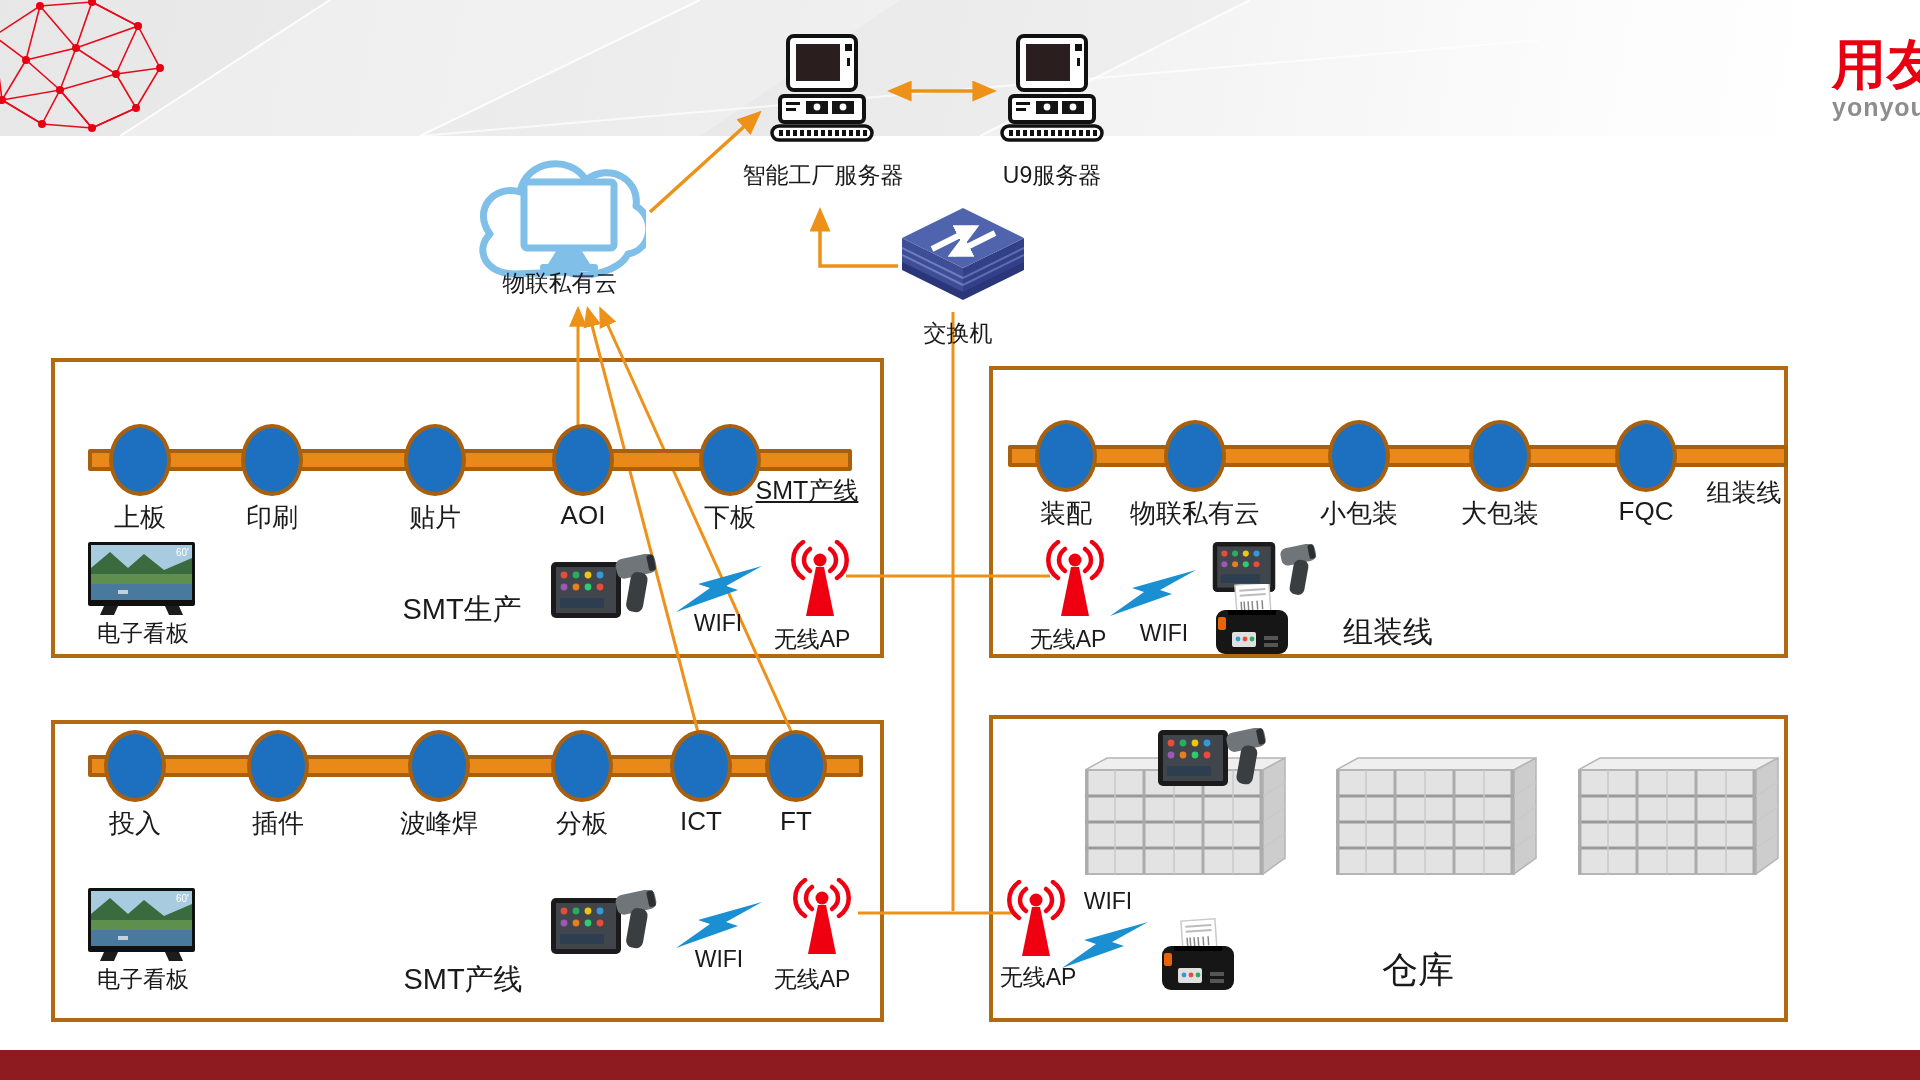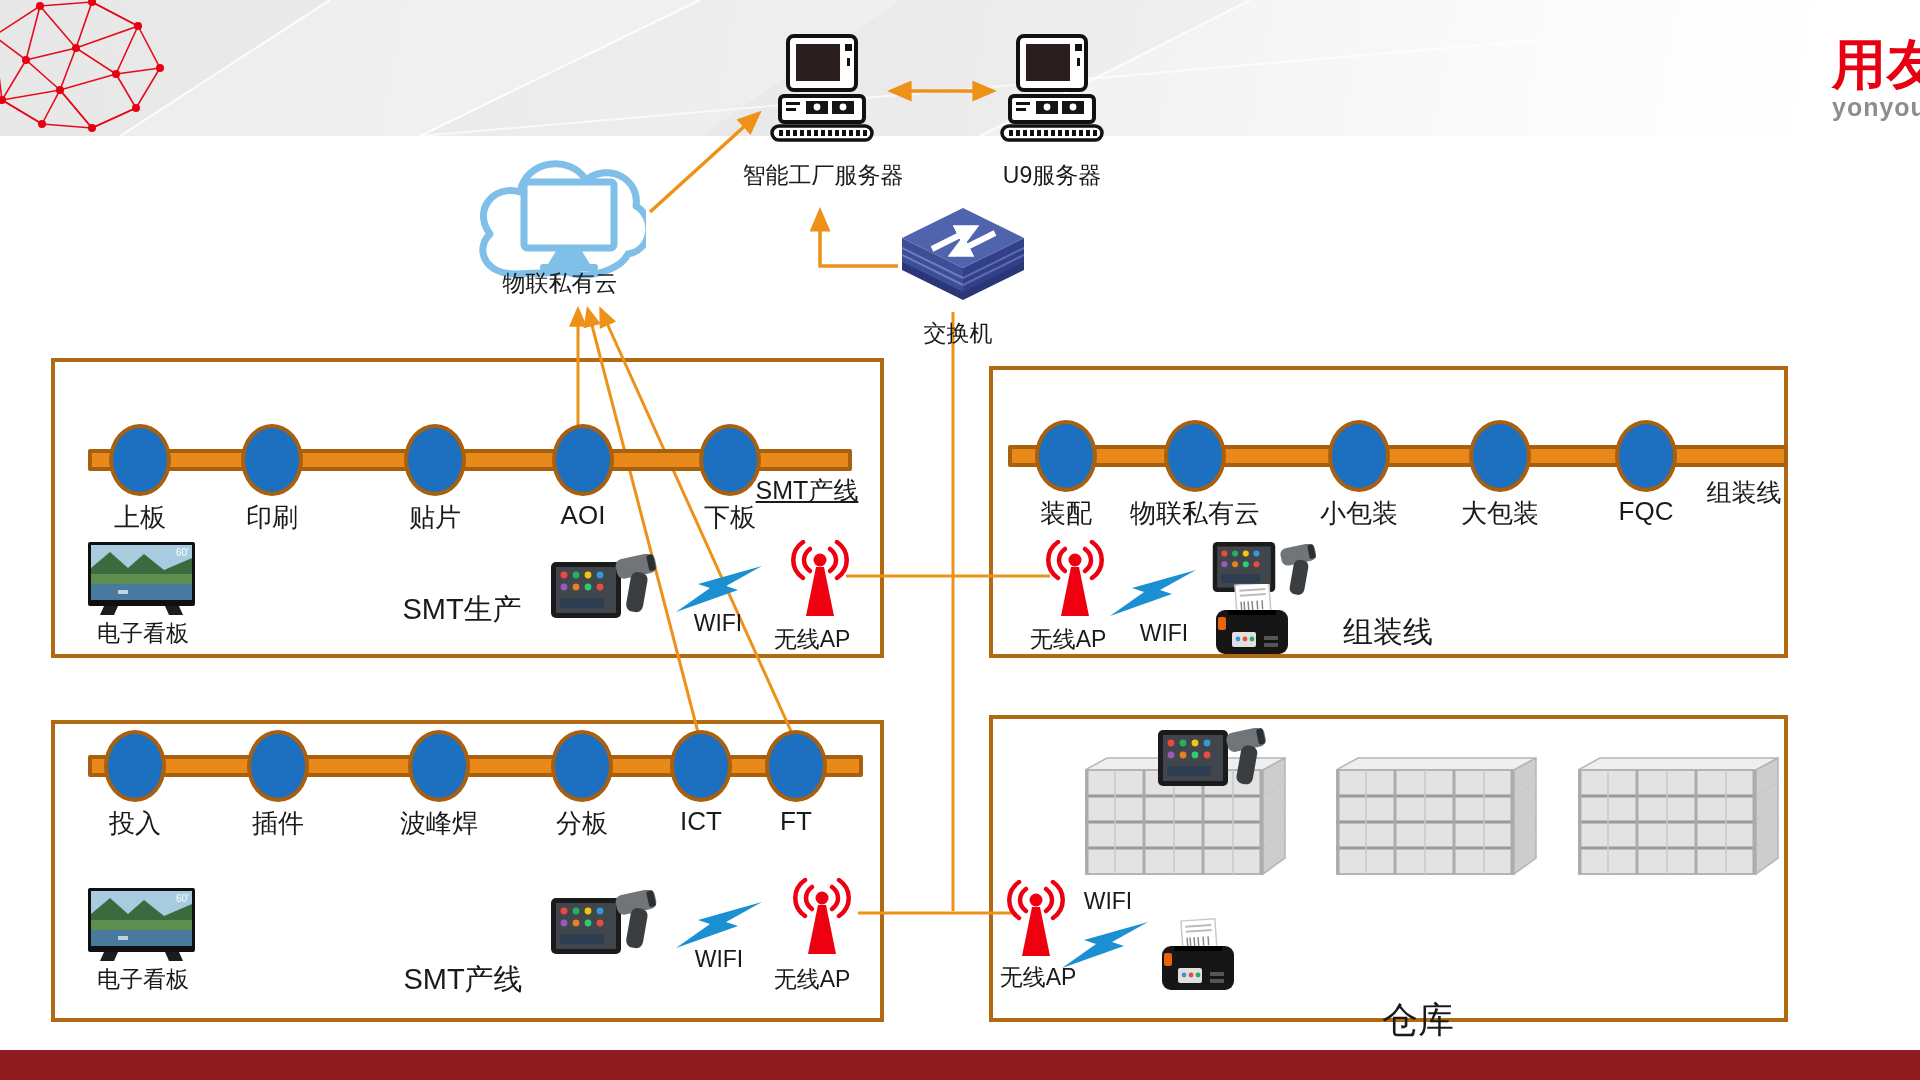--- a/index.html
+++ b/index.html
@@ -570,17 +570,17 @@
     <rect x="12" y="26" width="48" height="5" fill="#000"></rect>
     <rect x="2" y="33" width="8" height="13" rx="2" fill="#e8640a"></rect>
     <rect x="16" y="48" width="24" height="15" rx="2" fill="#e0e0e0"></rect>
     <circle cx="22" cy="55" r="2.4" fill="#3498db"></circle>
       <circle cx="29" cy="55" r="2.4" fill="#e74c3c"></circle>
       <circle cx="36" cy="55" r="2.4" fill="#27ae60"></circle>
     <rect x="48" y="52" width="14" height="4" fill="#555"></rect>
       <rect x="48" y="59" width="14" height="4" fill="#555"></rect>
   </svg>
 
-  <div class="lbl f36" style="left:1418px;top:996px;">仓库</div>
+  <div class="lbl f36" style="left:1418px;top:946px;">仓库</div>
 
   <div id="footer"></div>
 
 </div>
 
 </body></html>

